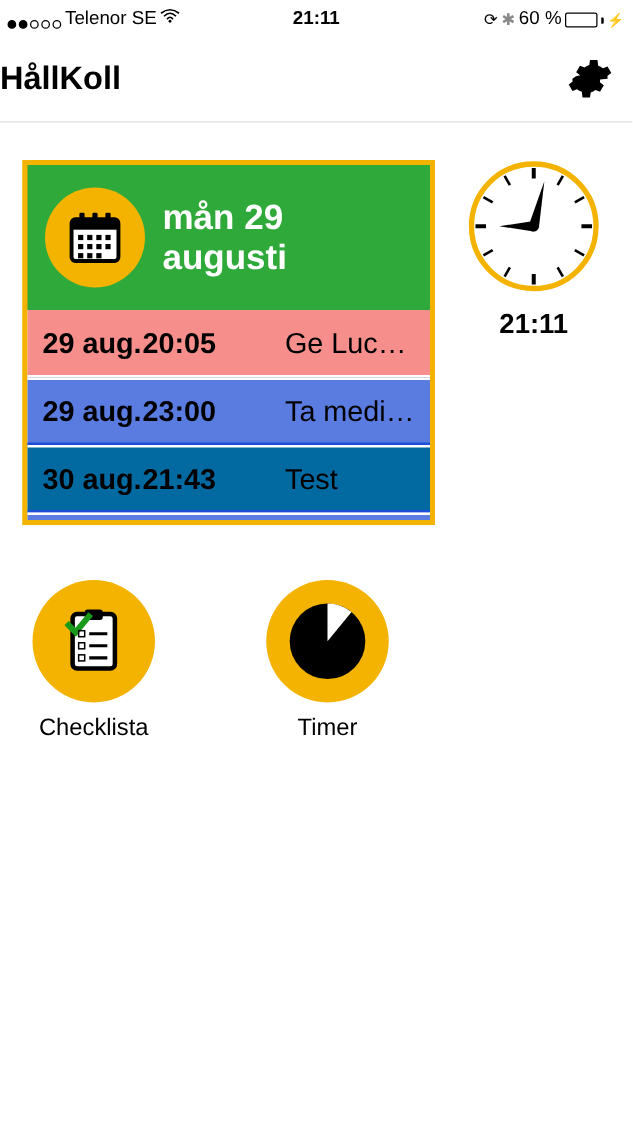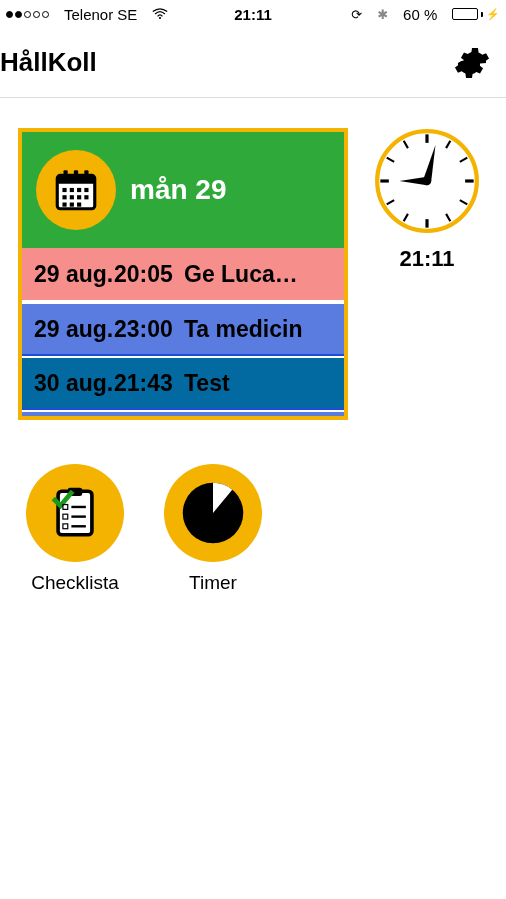--- a/index.html
+++ b/index.html
@@ -13,21 +13,21 @@
   }
   .status-bar {
     height: 28px;
     display: flex;
     align-items: center;
     justify-content: space-between;
     padding: 0 6px;
     font-size: 15px;
     font-weight: 500;
   }
-  .status-left, .status-right { display: flex; align-items: center; gap: 15px; }
+  .status-left, .status-right { display: flex; align-items: flex-end; gap: 3px; }
   .status-center { position: absolute; left: 50%; transform: translateX(-50%); font-weight: 600; }
   .dots { display: flex; gap: 2px; align-items: center; }
   .dot { width: 7px; height: 7px; border-radius: 50%; border: 1px solid #000; }
   .dot.filled { background: #000; }
   .wifi { width: 16px; height: 12px; }
   .battery { display: flex; align-items: center; gap: 3px; }
   .batt-body { width: 26px; height: 12px; border: 1px solid #000; border-radius: 2px; position: relative; }
   .batt-fill { background: #33c633; height: 100%; width: 84%; border-radius: 1px; }
   .batt-tip { width: 2px; height: 5px; background: #000; border-radius: 0 1px 1px 0; }
   .bolt { font-size: 11px; }
@@ -79,31 +79,31 @@
     align-items: center;
     padding: 0 12px;
     height: 54px;
     font-size: 23px;
     font-weight: 600;
     border-bottom: 2px solid #1d4ed8;
   }
   .cal-row:last-child { border-bottom: none; }
   .cal-row .d { width: 80px; }
   .cal-row .t { width: 70px; }
-  .cal-row .l { font-weight: 700; white-space: nowrap; overflow: hidden; text-overflow: ellipsis; flex:1; }
+  .cal-row .l { font-weight: 400; white-space: nowrap; overflow: hidden; text-overflow: ellipsis; flex:1;margin-left:44px; }
   .r-red   { background: #f68f8b; border-color: #ffffff; }
   .r-blue  { background: #5a7be0; border-top: 2px solid #fff; }
   .r-lblue { background: #0369a1; border-top: 2px solid #fff; }
   .cal-strip { height: 6px; background: #5a7be0; border-top: 2px solid #fff; }
 
   .clock-col { flex:1; display: flex; flex-direction: column; align-items: center; gap: 12px; }
   .clock-face { width: 106px; height: 106px; }
   .clock-time { font-size: 22px; font-weight: 600; }
 
-  .row2 { display: flex; gap: 40px; margin-top: 44px; padding-left: 8px; }
+  .row2 { display: flex; gap: 89px; margin-top: 44px; padding-left: 8px; }
   .launcher { display: flex; flex-direction: column; align-items: center; gap: 10px; }
   .launch-circle {
     width: 98px; height: 98px; border-radius: 50%;
     display: flex; align-items: center; justify-content: center;
   }
   .launch-circle.orange { background: #f4b300; }
   .launch-circle.green  { background: #2faa3a; }
   .launch-label { font-size: 19px; }
 
   .row3 { display: flex; justify-content: center; margin-top: 90px; }
@@ -174,20 +174,21 @@
                 <rect x="25" y="29" width="4" height="4"></rect>
                 <rect x="32" y="29" width="4" height="4"></rect>
               <rect x="11" y="36" width="4" height="4"></rect>
                 <rect x="18" y="36" width="4" height="4"></rect>
                 <rect x="25" y="36" width="4" height="4"></rect>
             </g>
           </svg>
         </div>
         <div class="cal-date-text">
           <div>mån 29</div>
+          <div>augusti</div>
         </div>
       </div>
       <div class="cal-list">
         <div class="cal-row r-red">
           <span class="d">29 aug.</span>
           <span class="t">20:05</span>
           <span class="l">Ge Luca…</span>
         </div>
         <div class="cal-row r-blue">
           <span class="d">29 aug.</span>

